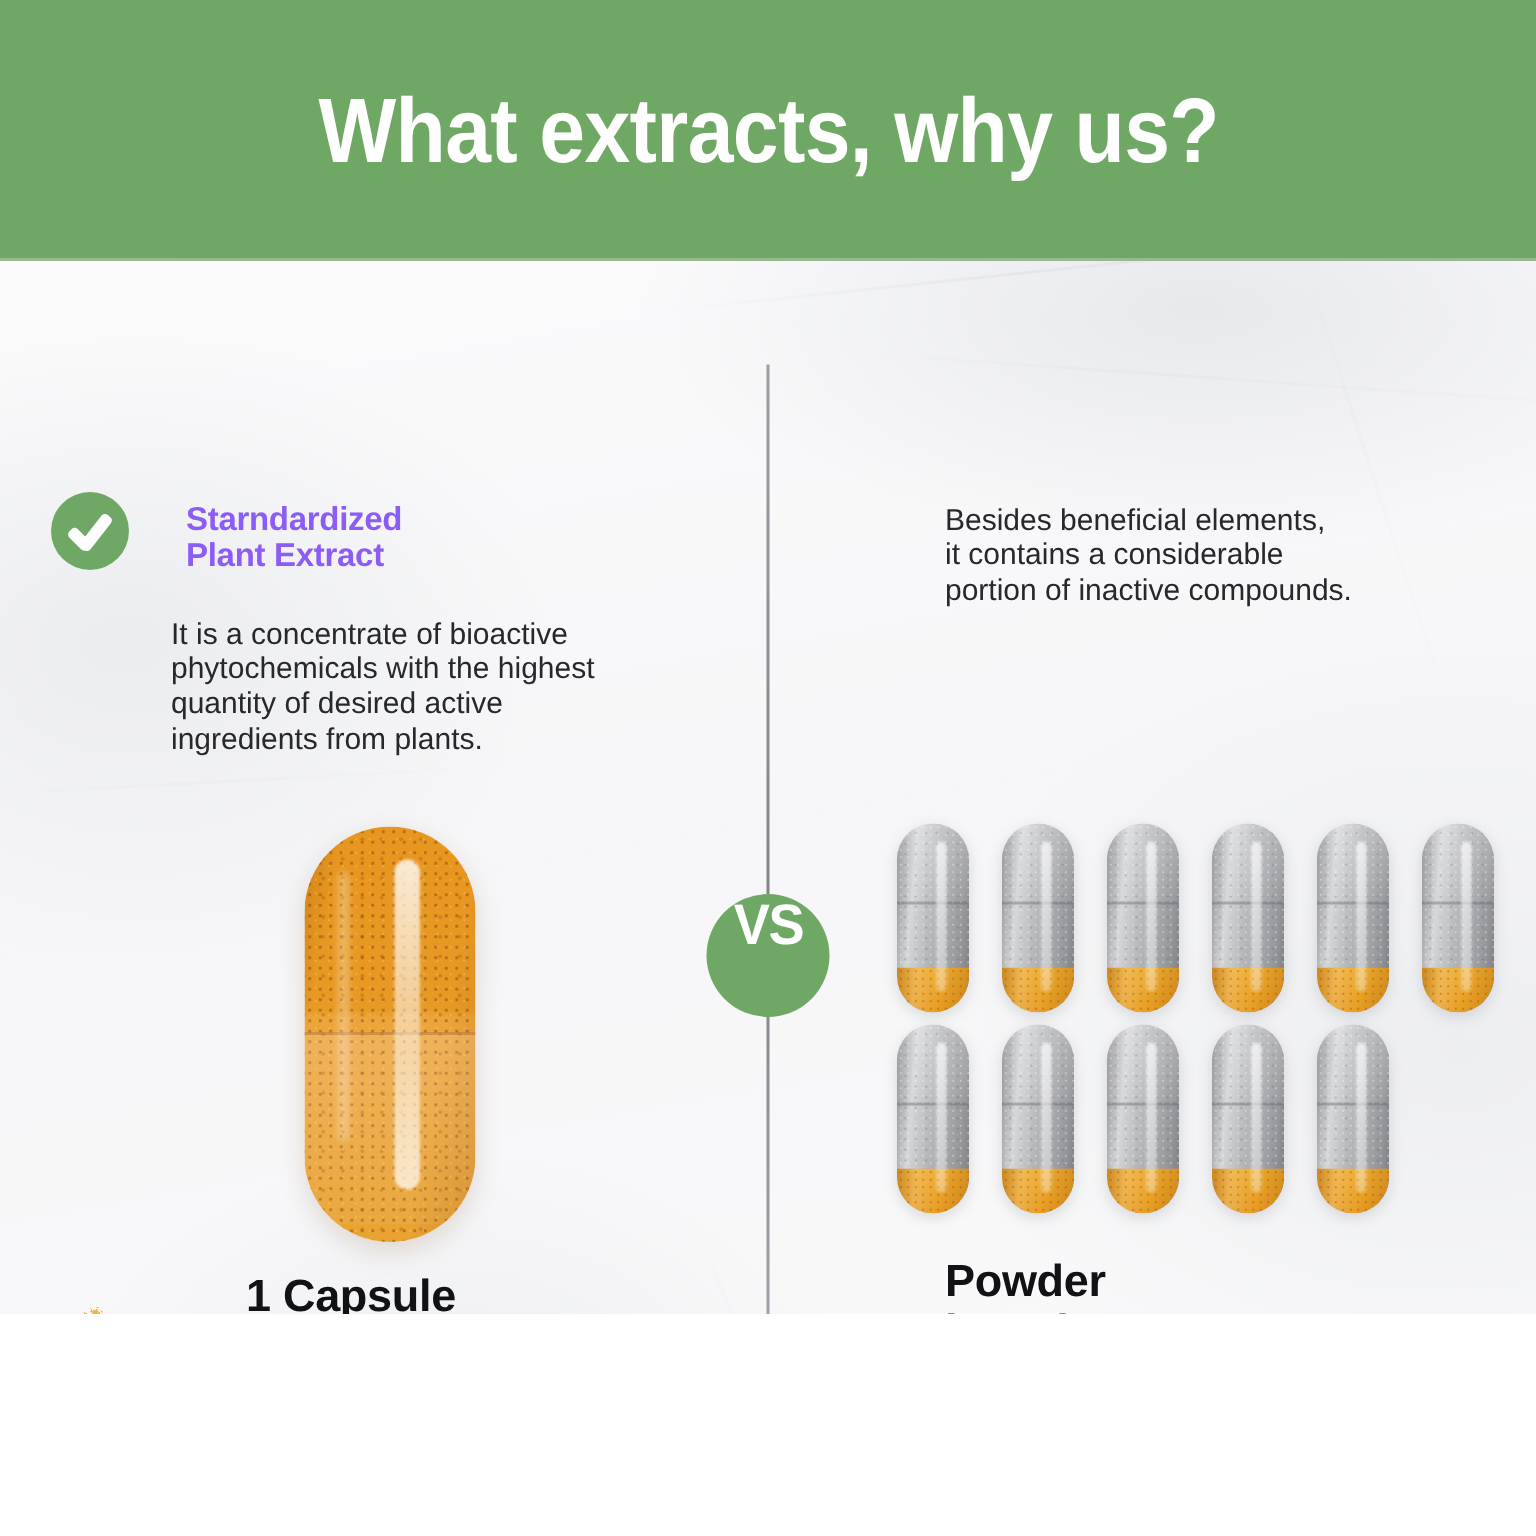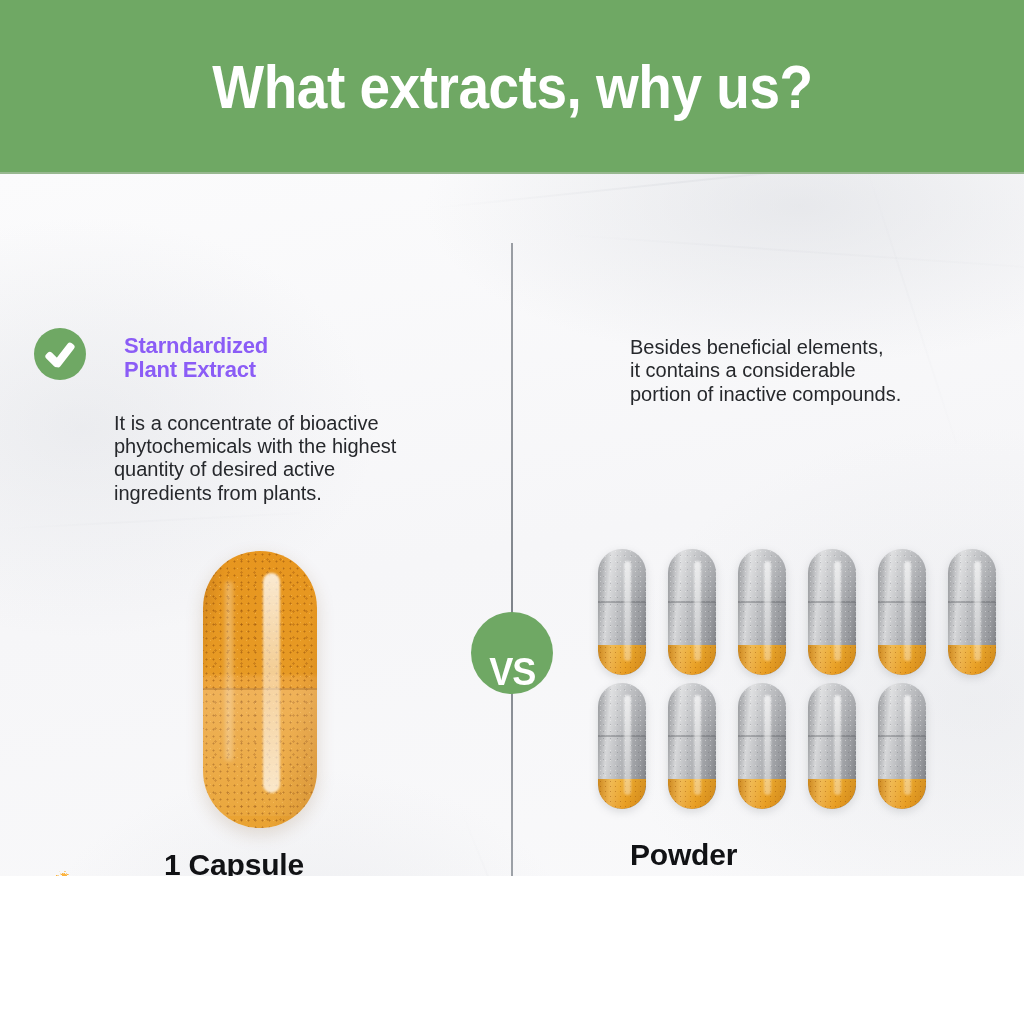--- a/index.html
+++ b/index.html
@@ -125,26 +125,26 @@
     color: #26282c;
     white-space: pre-line;
     margin: 0;
   }
   .col.left  .body-text { margin-left: 80px; margin-top: 16px; }
   .col.right .body-text { margin-left: 80px; margin-top: 16px; }
 
   
   .vs-badge {
     position: absolute;
-    left: 471px; top: 612px;
+    left: 471px; top: 596px;
     width: 82px; height: 82px;
     border-radius: 50%;
     background: #6fa864;
     display: flex;
-    align-items: flex-end;
+    align-items: flex-start;
     justify-content: center;
     z-index: 5;
   }
   .vs-badge span {
     color: #ffffff;
     font-size: 38px;
     font-weight: bold;
     letter-spacing: -1px;
     transform: scaleX(.95);
   }

